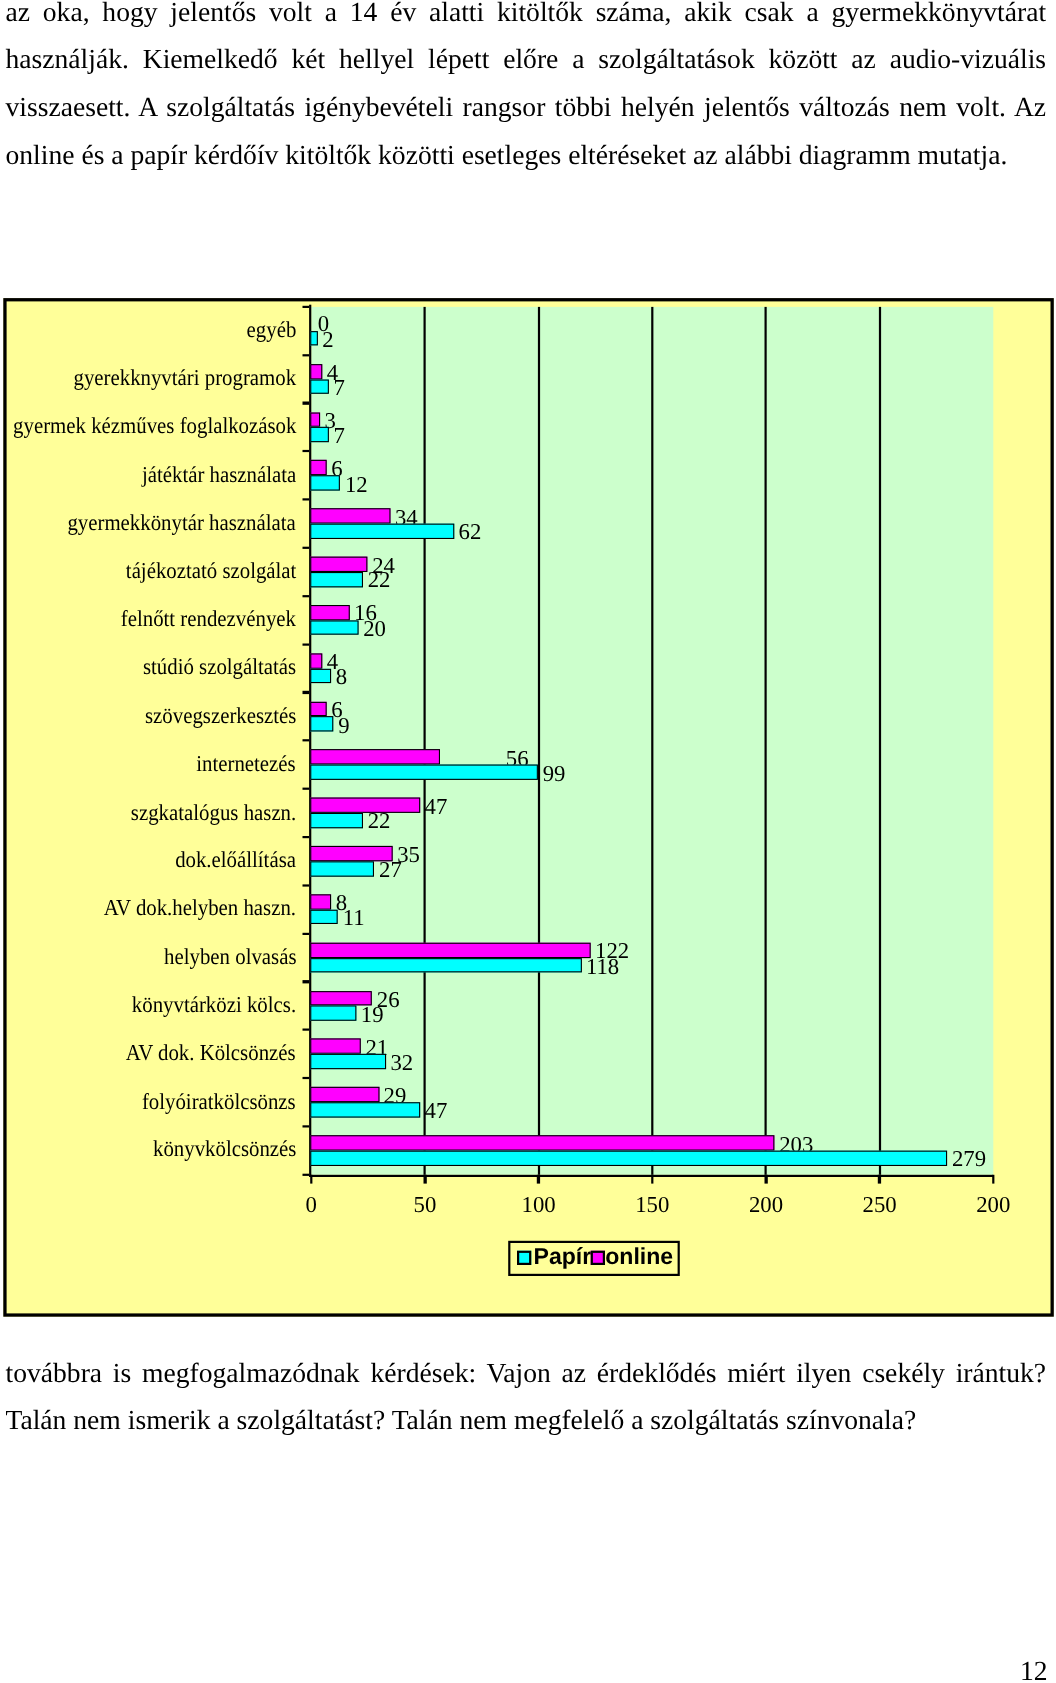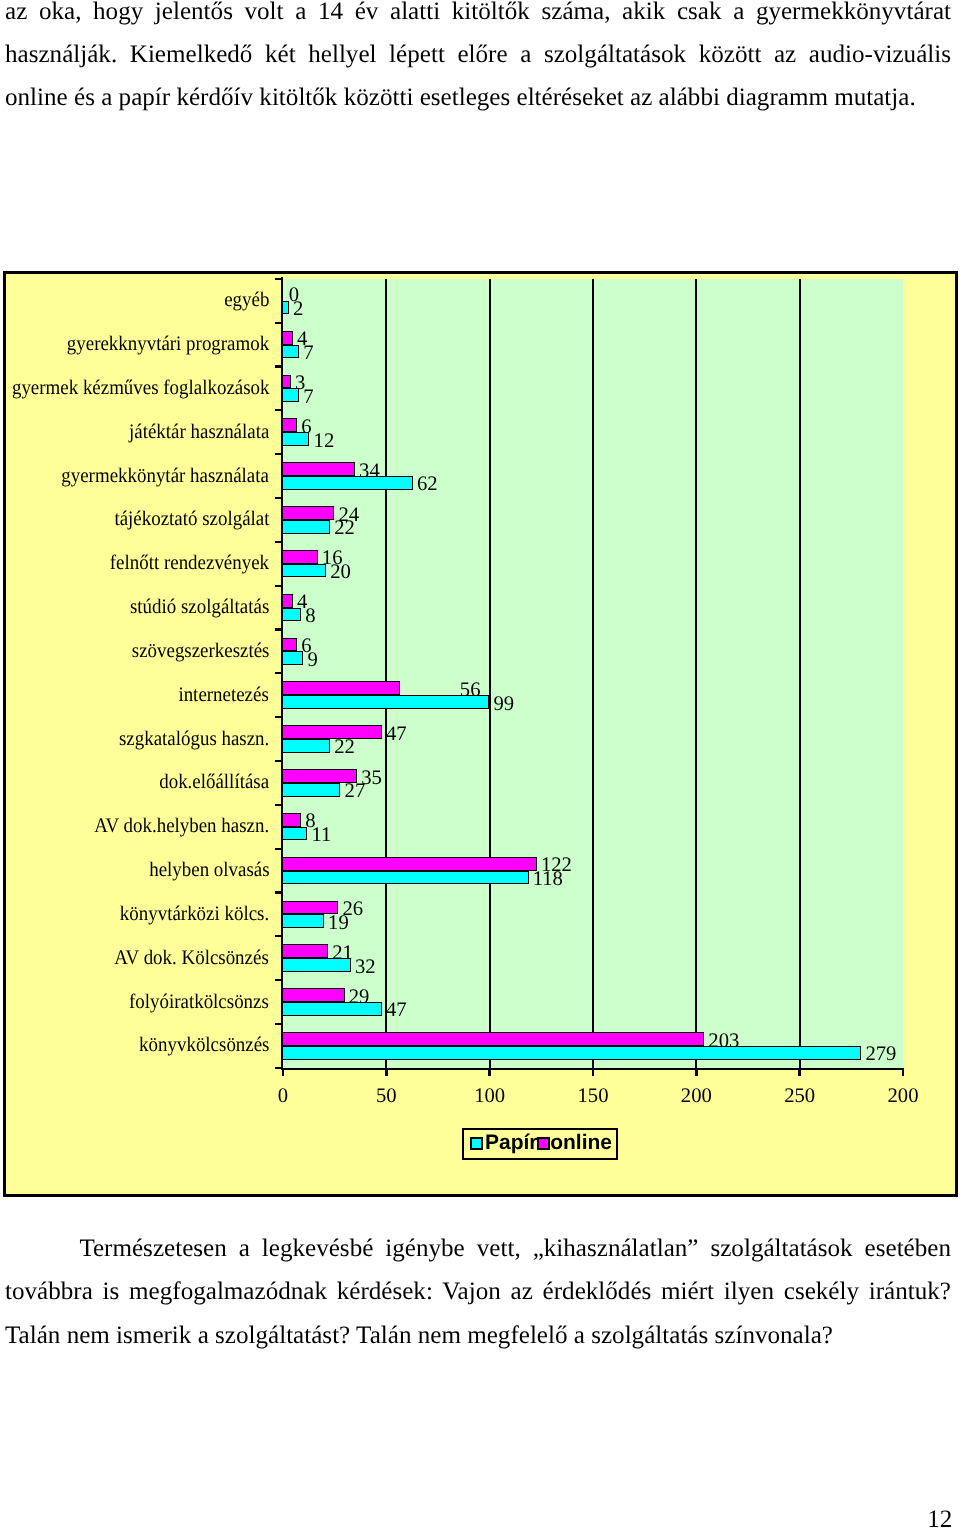--- a/index.html
+++ b/index.html
@@ -38,20 +38,21 @@
                font-size:21px;line-height:17px;color:#000;white-space:nowrap;}
 </style>
 </head>
 <body>
 
 <div class="page">
 
   <div class="para" id="para-top">
       <span class="ln just">az oka, hogy jelentős volt a 14 év alatti kitöltők száma, akik csak a gyermekkönyvtárat</span>
       <span class="ln just">használják.  Kiemelkedő két hellyel lépett előre a szolgáltatások között az audio-vizuális</span>
+      <span class="ln just">visszaesett. A szolgáltatás igénybevételi rangsor többi helyén jelentős változás nem volt. Az</span>
       <span class="ln">online és a papír kérdőív kitöltők közötti esetleges eltéréseket az alábbi diagramm mutatja.</span>
     </div>
 
   <div class="chart-frame">
     <div id="chart-layer">
         <div class="plot" style="left: 277.2px; top: 4.8px; width: 620px; height: 789px;"></div>
         <div class="gridline" style="left: 379.433px; top: 4.8px; height: 789px;"></div>
         <div class="gridline" style="left: 482.767px; top: 4.8px; height: 789px;"></div>
         <div class="gridline" style="left: 586.1px; top: 4.8px; height: 789px;"></div>
         <div class="gridline" style="left: 689.433px; top: 4.8px; height: 789px;"></div>
@@ -183,19 +184,18 @@
         <div class="legend" style="left: 456.7px; top: 854.1px; width: 155.1px; height: 31.7px;">
           <div class="sw" style="background: rgb(0, 255, 255); left: 5.95px; top: 7.2px; width: 12.9px; height: 13.1px;"></div>
           <div class="lbl" style="left: 20.5px; top: 4.1px;">Papír</div>
           <div class="sw" style="background: rgb(255, 0, 255); left: 72.7px; top: 7.2px; width: 12.9px; height: 13.1px;"></div>
           <div class="lbl" style="left: 85.7px; top: 4.1px;">online</div>
         </div>
       </div>
   </div>
 
   <div class="para" id="para-bottom">
-      <span class="ln just indent">Természetesen a legkevésbé igénybe vett, „kihasználatlan” szolgáltatások esetében</span>
       <span class="ln just">továbbra is megfogalmazódnak kérdések: Vajon az érdeklődés miért ilyen csekély irántuk?</span>
       <span class="ln">Talán nem ismerik a szolgáltatást? Talán nem megfelelő a szolgáltatás színvonala?</span>
     </div>
 
   <div class="pagenum">12</div>
 </div>
 
 </body></html>

